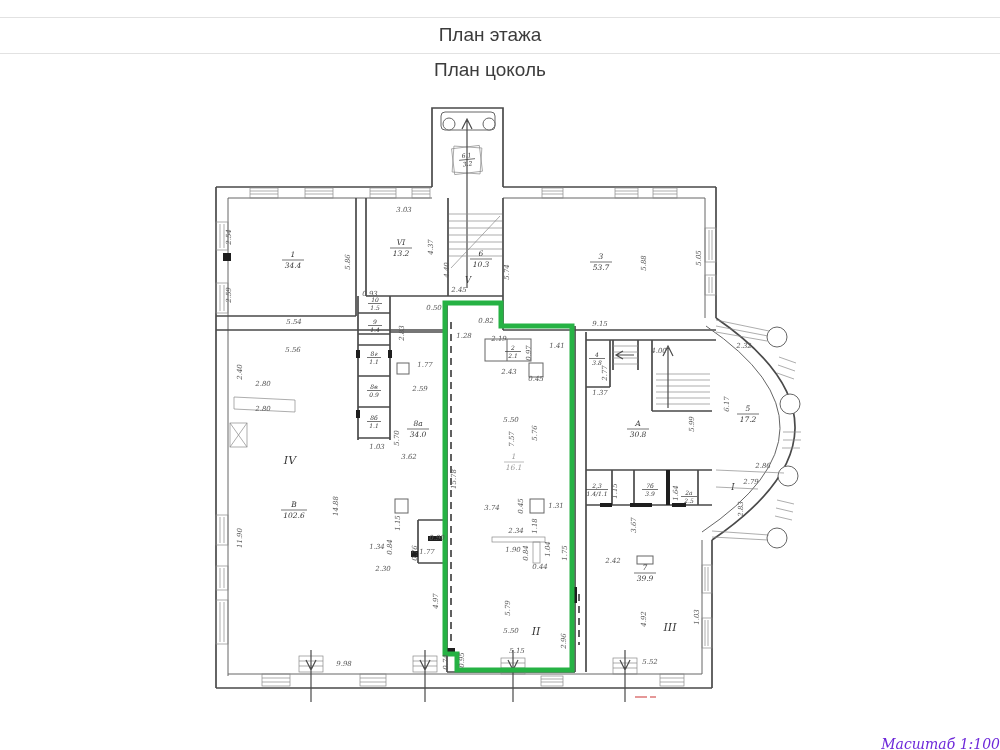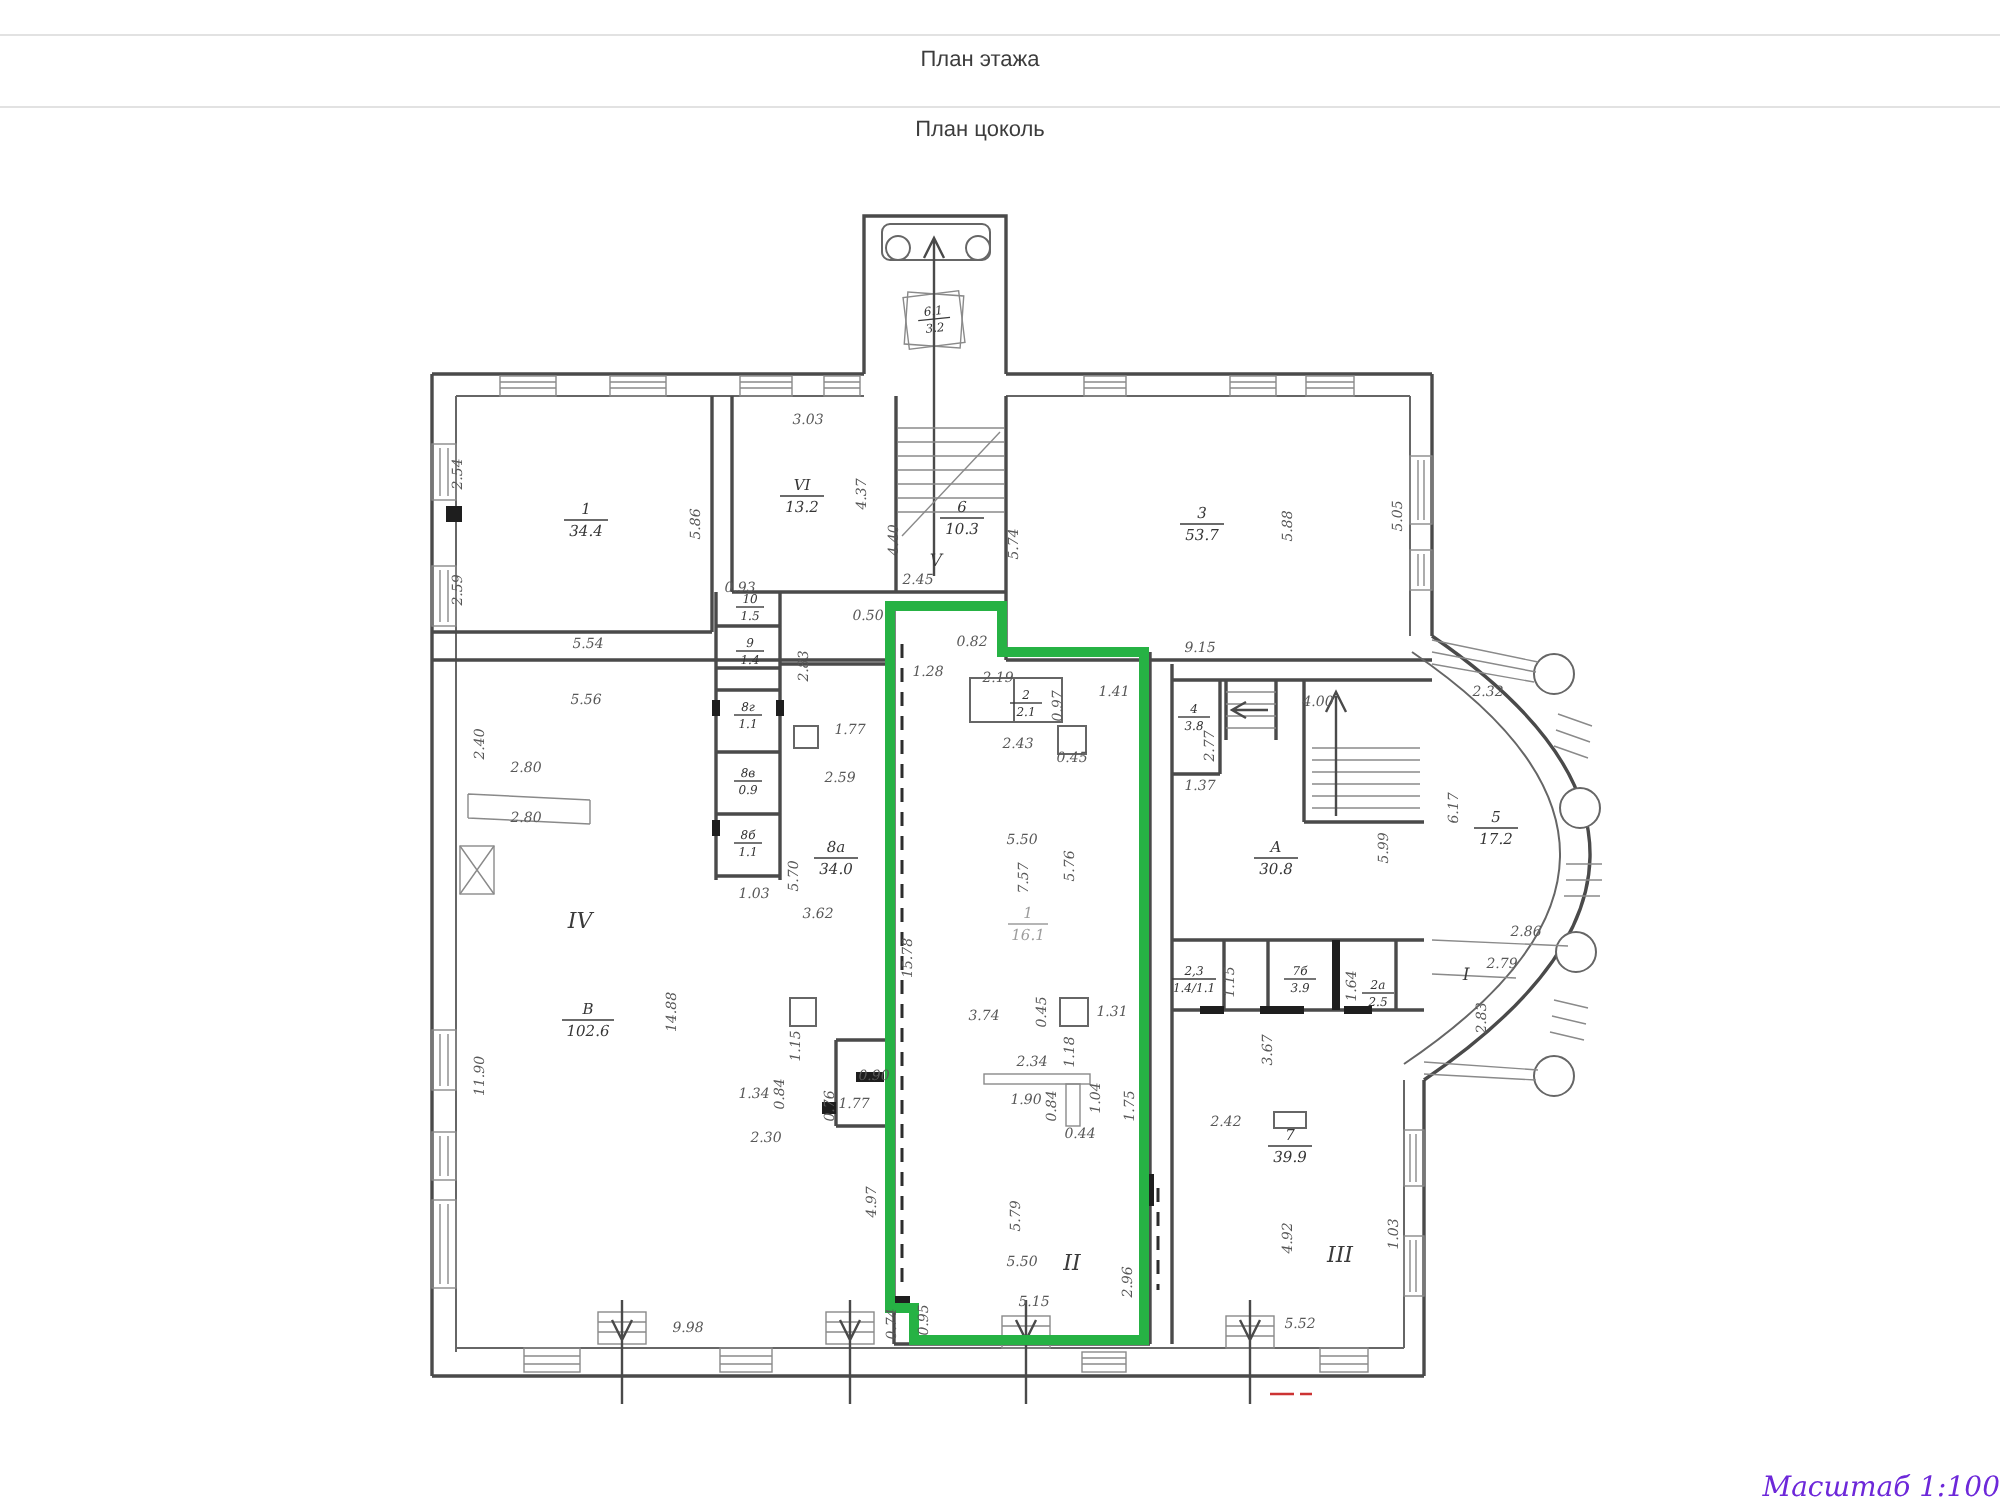--- a/index.html
+++ b/index.html
@@ -1,19 +1,19 @@
 <!DOCTYPE html>
 <html><head>
 <meta charset="utf-8">
 <style>
   *{margin:0;padding:0;box-sizing:border-box}
   html,body{width:1000px;height:750px;background:#fff;overflow:hidden;position:relative;
     font-family:"Liberation Sans",sans-serif}
   .hdr-line{position:absolute;left:0;width:1000px;height:1px;background:#e2e2e2}
-  .hdr-text{position:absolute;left:0;width:980px;text-align:center;color:#3c3c3c;font-size:11px}
+  .hdr-text{position:absolute;left:0;width:980px;text-align:center;color:#3c3c3c;font-size:19px}
   .footer{position:absolute;top:736px;left:55px;width:945px;text-align:right;
     font-family:"DejaVu Serif",serif;font-style:italic;font-size:14px;color:#6d28d9}
   svg{position:absolute;top:0;left:0}
   svg text{font-family:"DejaVu Serif",serif}
   .d{font-size:7px;font-style:italic;fill:#585858;text-anchor:middle}
   .rn,.ra{font-size:7.5px;font-style:italic;fill:#353535;text-anchor:middle}
   .stamp line{stroke:#3a3a3a;stroke-width:.7}
   .stamp.sm .rn,.stamp.sm .ra{font-size:6px}
   .stamp.gray .rn,.stamp.gray .ra{fill:#9d9d9d}
   .stamp.gray line{stroke:#9d9d9d}

